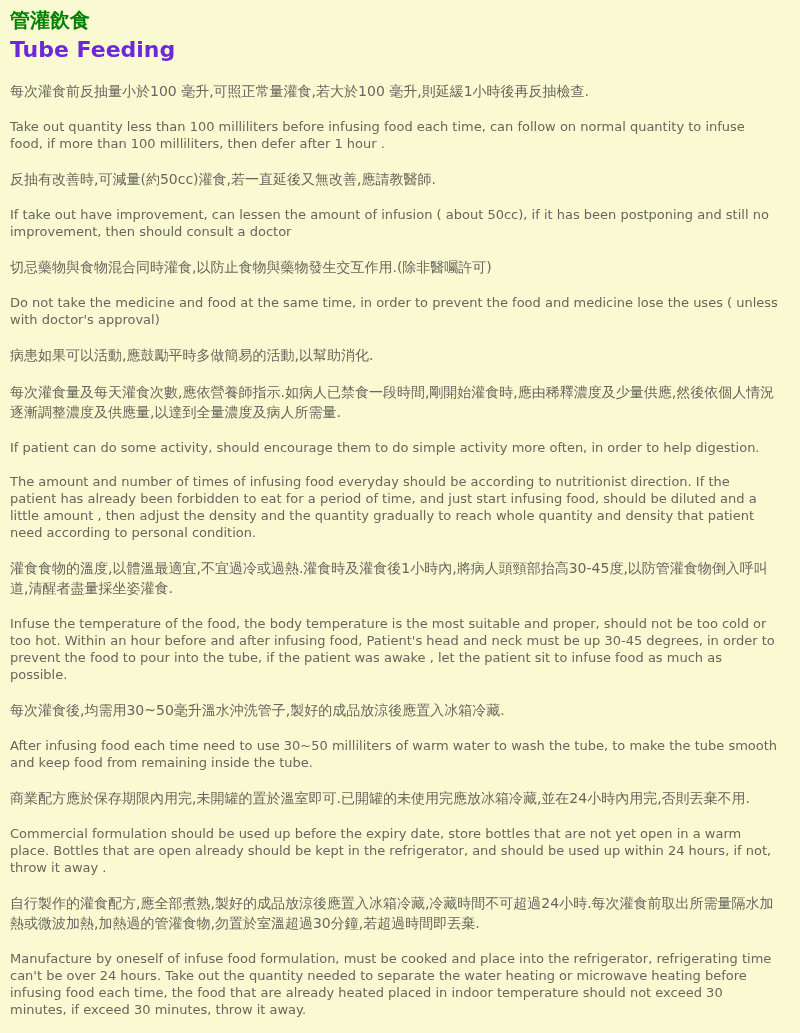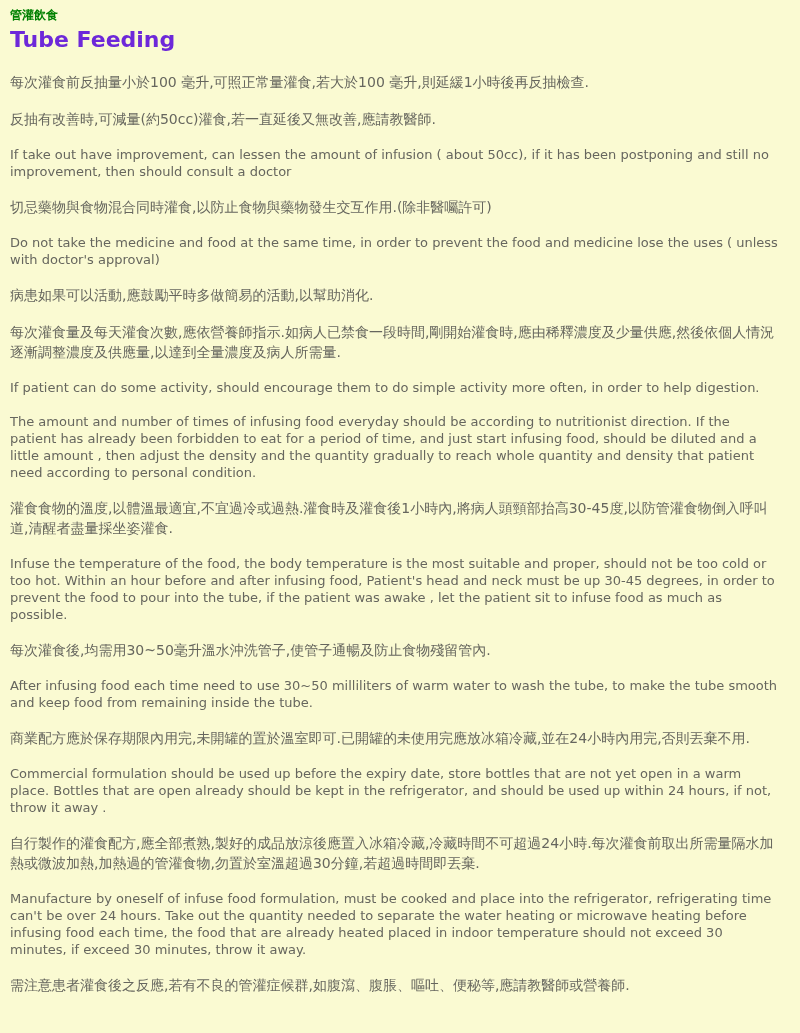--- a/index.html
+++ b/index.html
@@ -10,21 +10,21 @@
   }
   .page {
     width: 800px;
     min-height: 1033px;
     box-sizing: border-box;
     padding: 8px 22px 24px 10px;
     background: #FAFAD2;
   }
   .title-zh {
     color: #008000;
-    font-size: 12px;
+    font-size: 20px;
     font-weight: bold;
     margin: 0 0 5px 0;
     line-height: 1.2;
   }
   .title-en {
     color: #6d28d9;
     font-size: 22px;
     font-weight: bold;
     margin: 0 0 18px 0;
     line-height: 1.2;
@@ -43,31 +43,32 @@
   }
 </style>
 </head>
 <body>
 
 <div class="page">
   <h1 class="title-zh">管灌飲食</h1>
   <h2 class="title-en">Tube Feeding</h2>
 
   <p class="para zh">每次灌食前反抽量小於100 毫升,可照正常量灌食,若大於100 毫升,則延緩1小時後再反抽檢查.</p>
+  <p class="para en">Take out quantity less than 100 milliliters before infusing food each time, can follow on normal quantity to infuse food, if more than 100 milliliters, then defer after 1 hour .</p>
   <p class="para zh">反抽有改善時,可減量(約50cc)灌食,若一直延後又無改善,應請教醫師.</p>
   <p class="para en">If take out have improvement, can lessen the amount of infusion ( about 50cc), if it has been postponing and still no improvement, then should consult a doctor</p>
   <p class="para zh">切忌藥物與食物混合同時灌食,以防止食物與藥物發生交互作用.(除非醫囑許可)</p>
   <p class="para en">Do not take the medicine and food at the same time, in order to prevent the food and medicine lose the uses ( unless with doctor's approval)</p>
   <p class="para zh">病患如果可以活動,應鼓勵平時多做簡易的活動,以幫助消化.</p>
   <p class="para zh">每次灌食量及每天灌食次數,應依營養師指示.如病人已禁食一段時間,剛開始灌食時,應由稀釋濃度及少量供應,然後依個人情況逐漸調整濃度及供應量,以達到全量濃度及病人所需量.</p>
   <p class="para en">If patient can do some activity, should encourage them to do simple activity more often, in order to help digestion.</p>
   <p class="para en">The amount and number of times of infusing food everyday should be according to nutritionist direction. If the patient has already been forbidden to eat for a period of time, and just start infusing food, should be diluted and a little amount , then adjust the density and the quantity gradually to reach whole quantity and density that patient need according to personal condition.</p>
   <p class="para zh">灌食食物的溫度,以體溫最適宜,不宜過冷或過熱.灌食時及灌食後1小時內,將病人頭頸部抬高30-45度,以防管灌食物倒入呼叫道,清醒者盡量採坐姿灌食.</p>
   <p class="para en">Infuse the temperature of the food, the body temperature is the most suitable and proper, should not be too cold or too hot. Within an hour before and after infusing food, Patient's head and neck must be up 30-45 degrees, in order to prevent the food to pour into the tube, if the patient was awake , let the patient sit to infuse food as much as possible.</p>
-  <p class="para zh">每次灌食後,均需用30~50毫升溫水沖洗管子,使管子通暢及防止食物殘留管內.</p>
+  <p class="para zh">每次灌食後,均需用30~50毫升溫水沖洗管子,製好的成品放涼後應置入冰箱冷藏.</p>
   <p class="para en">After infusing food each time need to use 30~50 milliliters of warm water to wash the tube, to make the tube smooth and keep food from remaining inside the tube.</p>
   <p class="para zh">商業配方應於保存期限內用完,未開罐的置於溫室即可.已開罐的未使用完應放冰箱冷藏,並在24小時內用完,否則丟棄不用.</p>
   <p class="para en">Commercial formulation should be used up before the expiry date, store bottles that are not yet open in a warm place. Bottles that are open already should be kept in the refrigerator, and should be used up within 24 hours, if not, throw it away .</p>
   <p class="para zh">自行製作的灌食配方,應全部煮熟,製好的成品放涼後應置入冰箱冷藏,冷藏時間不可超過24小時.每次灌食前取出所需量隔水加熱或微波加熱,加熱過的管灌食物,勿置於室溫超過30分鐘,若超過時間即丟棄.</p>
   <p class="para en">Manufacture by oneself of infuse food formulation, must be cooked and place into the refrigerator, refrigerating time can't be over 24 hours. Take out the quantity needed to separate the water heating or microwave heating before infusing food each time, the food that are already heated placed in indoor temperature should not exceed 30 minutes, if exceed 30 minutes, throw it away.</p>
   <p class="para zh">需注意患者灌食後之反應,若有不良的管灌症候群,如腹瀉、腹脹、嘔吐、便秘等,應請教醫師或營養師.</p>
 
 </div>
 
 </body></html>

